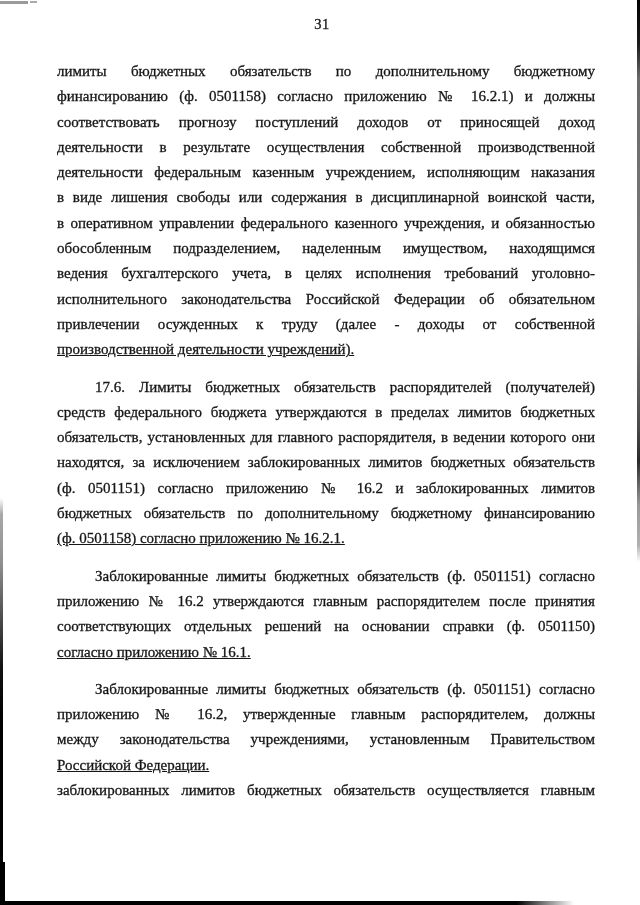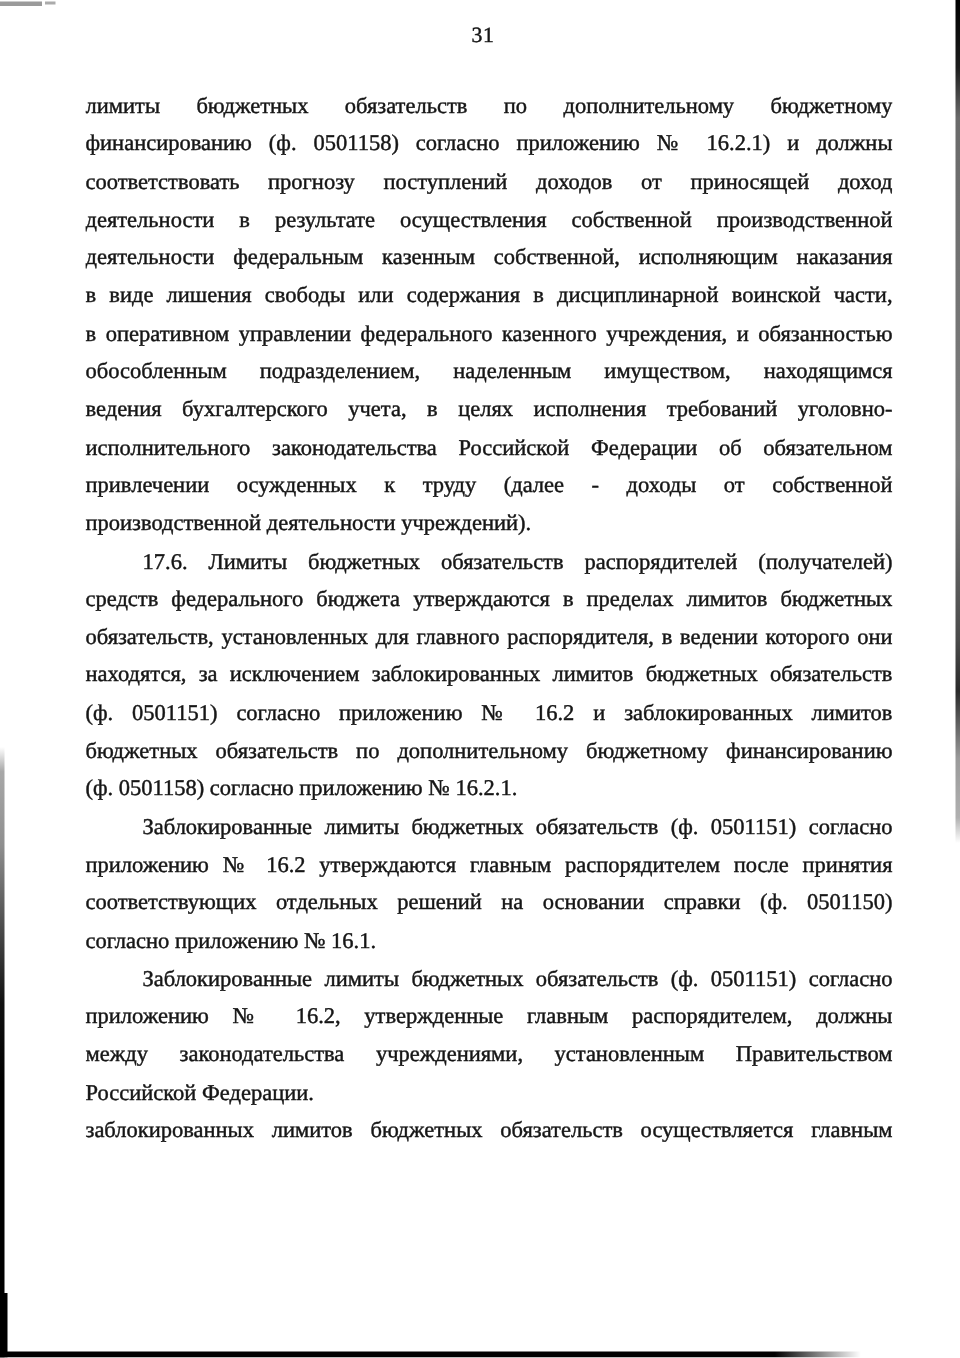--- a/index.html
+++ b/index.html
@@ -37,23 +37,25 @@
     -webkit-text-stroke: 0.3px currentColor;
   }
   .line {
     height: 25.3px;
     overflow: hidden;
     text-align: justify;
     text-align-last: justify;
   }
   .line.para-end {
     text-align-last: left;
+    text-decoration: underline;
   }
   .line.indent {
     text-indent: 38px;
+    margin-top: 12px;
   }
   
   .artifact { position: absolute; pointer-events: none; }
   .artifact-top-dash-1 {
     left: 0; top: 1px; width: 28px; height: 3px;
     background: #9a9a9a;
   }
   .artifact-top-dash-2 {
     left: 30px; top: 1px; width: 7px; height: 2px;
     background: #ababab;
@@ -84,21 +86,21 @@
 </head>
 <body style="--ink: #161616; --paper: #ffffff;">
 
 <div class="page-number">31</div>
 
 <div class="doc-body">
     <div class="line">лимиты бюджетных обязательств по дополнительному бюджетному</div>
     <div class="line">финансированию (ф. 0501158) согласно приложению № 16.2.1) и должны</div>
     <div class="line">соответствовать прогнозу поступлений доходов от приносящей доход</div>
     <div class="line">деятельности в результате осуществления собственной производственной</div>
-    <div class="line">деятельности федеральным казенным собственной, исполняющим наказания</div>
+    <div class="line">деятельности федеральным казенным учреждением, исполняющим наказания</div>
     <div class="line">в виде лишения свободы или содержания в дисциплинарной воинской части,</div>
     <div class="line">в оперативном управлении федерального казенного учреждения, и обязанностью</div>
     <div class="line">обособленным подразделением, наделенным имуществом, находящимся</div>
     <div class="line">ведения бухгалтерского учета, в целях исполнения требований уголовно-</div>
     <div class="line">исполнительного законодательства Российской Федерации об обязательном</div>
     <div class="line">привлечении осужденных к труду (далее - доходы от собственной</div>
     <div class="line para-end">производственной деятельности учреждений).</div>
     <div class="line indent">17.6. Лимиты бюджетных обязательств распорядителей (получателей)</div>
     <div class="line">средств федерального бюджета утверждаются в пределах лимитов бюджетных</div>
     <div class="line">обязательств, установленных для главного распорядителя, в ведении которого они</div>

